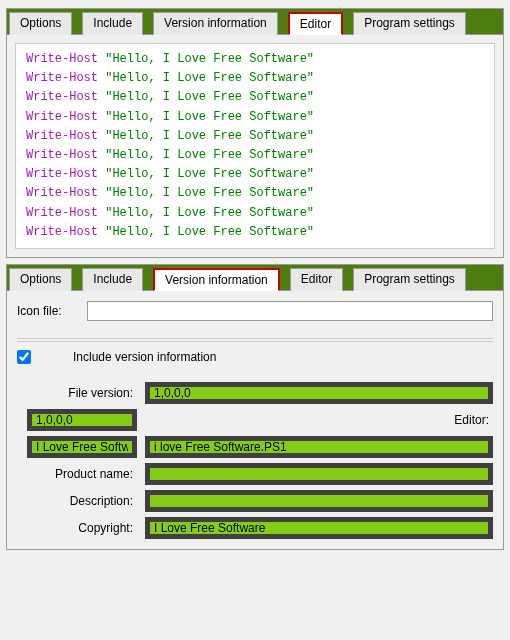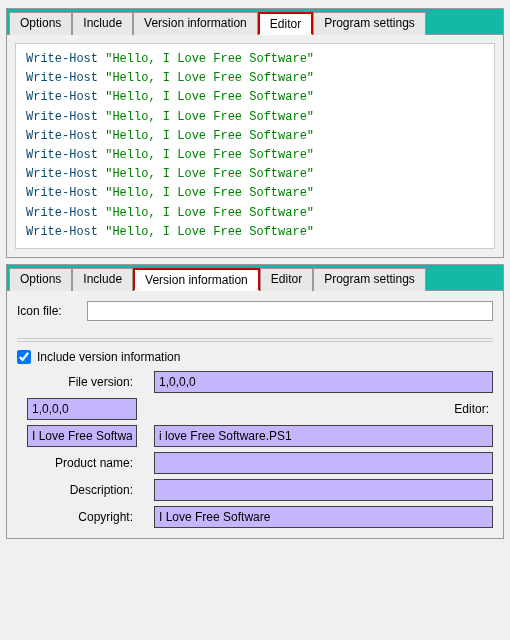--- a/index.html
+++ b/index.html
@@ -17,24 +17,24 @@
 
     
     .top-panel {
       background: #f0f0f0;
       border: 1px solid #999;
       margin: 8px 6px 6px 6px;
     }
 
     .tab-bar {
       display: flex;
-      background: #14b8a6;
+      background: #4d7c0f;
       border-bottom: 1px solid #999;
       padding: 2px 2px 0 2px;
-      gap: 0;
+      gap: 10px;
     }
 
     .tab {
       padding: 3px 10px;
       border: 1px solid #999;
       border-bottom: none;
       background: #e8e8e8;
       cursor: pointer;
       font-size: 12px;
       position: relative;
@@ -56,21 +56,21 @@
       padding: 6px 10px;
       font-family: 'Courier New', monospace;
       font-size: 12px;
       min-height: 190px;
     }
 
     .code-line {
       line-height: 1.6;
     }
 
-    .kw { color: #0c4a6e; }
+    .kw { color: #a21caf; }
     .str { color: #008000; }
 
     
     .bottom-panel {
       background: #f0f0f0;
       border: 1px solid #999;
       margin: 0px 6px 6px 6px;
     }
 
     .bottom-panel .tab-bar {
@@ -105,47 +105,48 @@
     .separator {
       height: 1px;
       background: #ccc;
       margin: 2px 0;
     }
 
     .checkbox-row {
       display: flex;
       align-items: center;
       padding: 6px 0 4px 0;
+      gap: 36px;
     }
 
     .checkbox-row input[type="checkbox"] {
       margin-right: 6px;
       width: 14px;
       height: 14px;
     }
 
     .form-grid {
       display: grid;
       grid-template-columns: 110px 1fr;
-      gap: 5px 17px;
+      gap: 5px 8px;
       padding-left: 10px;
-      margin-top: 3px;
+      margin-top: 14px;
     }
 
     .form-label {
       text-align: right;
       padding-right: 4px;
       line-height: 22px;
       font-size: 12px;
     }
 
     .form-input {
       height: 22px;
-      border: 1px solid #404040;
-      background: #c4b5fd;
+      border: 5px solid #404040;
+      background: #84cc16;
       padding: 1px 4px;
       font-size: 12px;
       width: 100%;
     }
   </style>
 </head>
 <body>
 
 <div class="top-panel">
   <div class="tab-bar">

